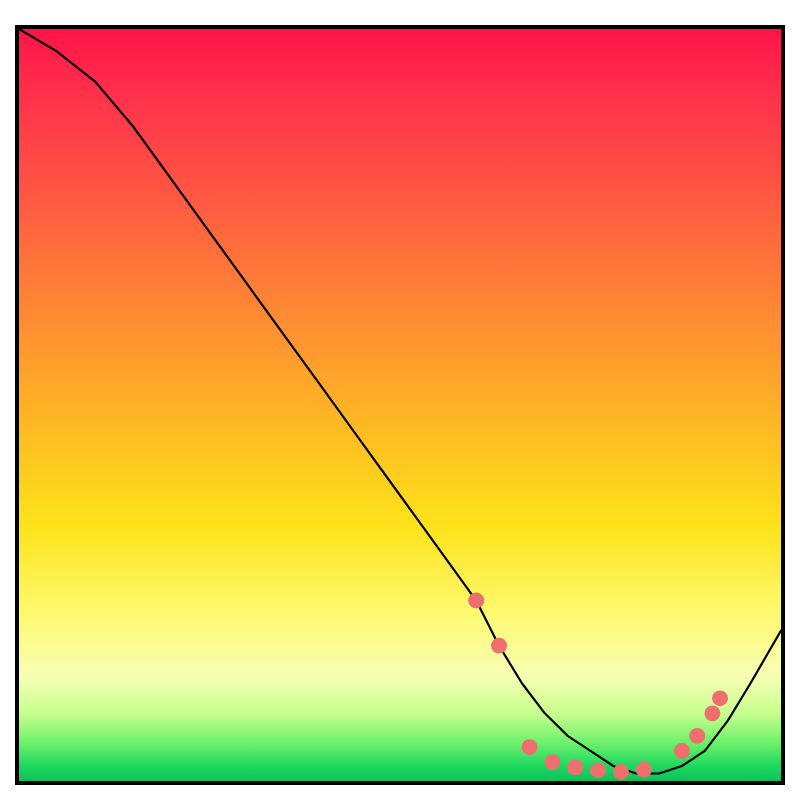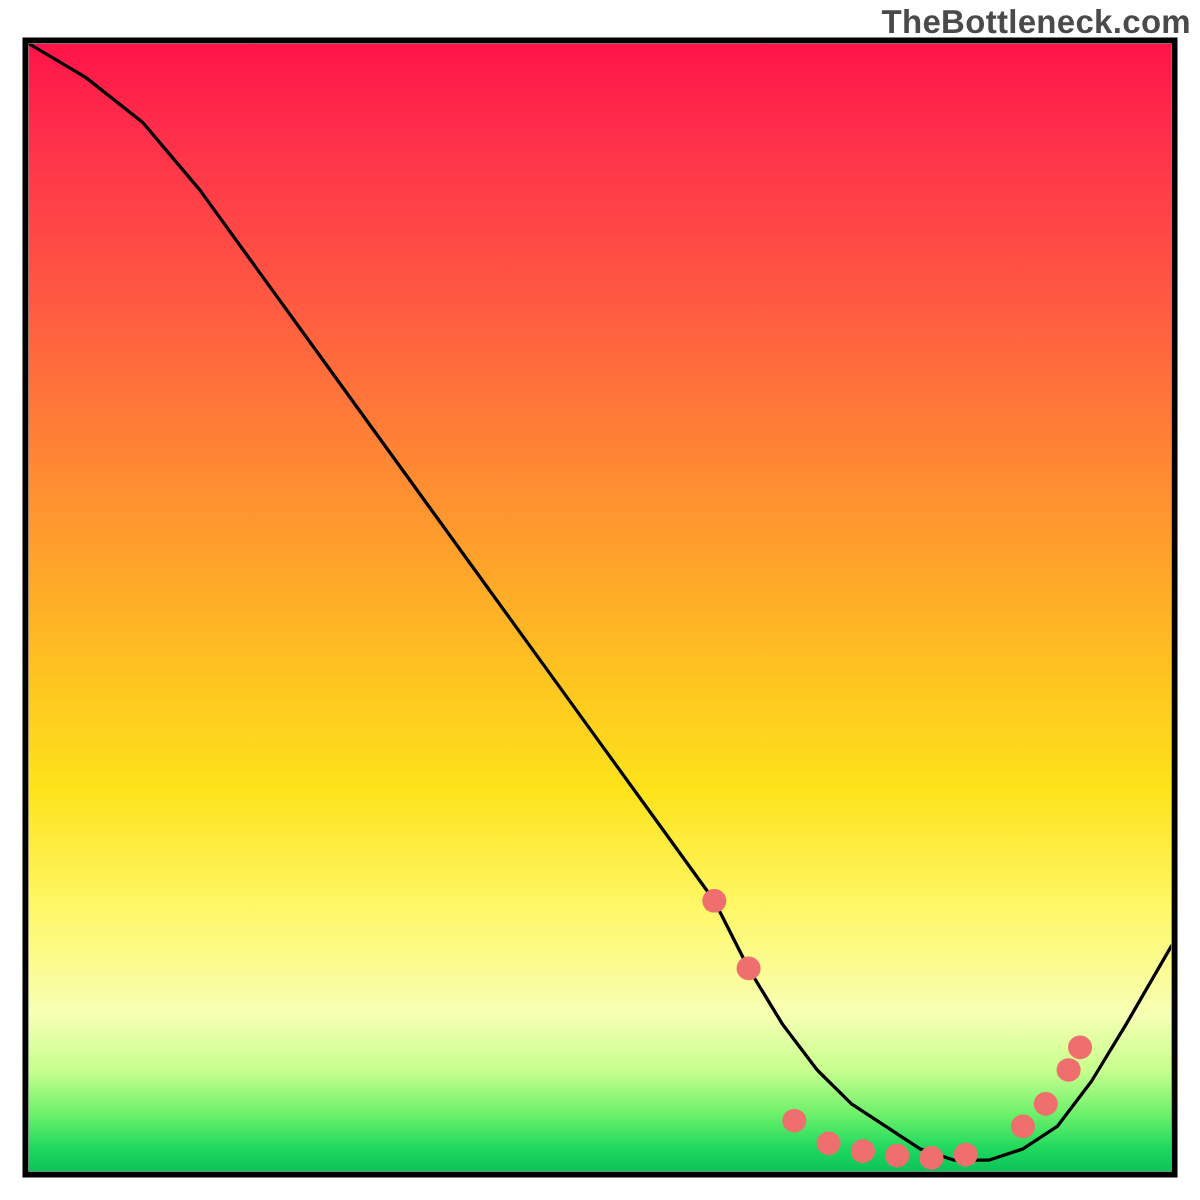--- a/index.html
+++ b/index.html
@@ -60,21 +60,20 @@
     position: absolute;
     inset: 0;
     width: 100%;
     height: 100%;
   }
 </style>
 </head>
 <body>
 
 <div class="stage">
-  <div class="watermark">TheBottleneck.com</div>
 
   <div class="plot-wrap">
     <div class="gradient"></div>
     <svg class="curve" viewBox="0 0 100 100" preserveAspectRatio="none">
       <path fill="none" stroke="#000000" stroke-width="0.35" vector-effect="non-scaling-stroke" stroke-linejoin="round" stroke-linecap="round" d="M0.00 0.00 L5.00 3.00 L10.00 7.00 L15.00 13.00 L20.00 20.00 L25.00 27.00 L30.00 34.00 L35.00 41.00 L40.00 48.00 L45.00 55.00 L50.00 62.00 L55.00 69.00 L60.00 76.00 L63.00 82.00 L66.00 87.00 L69.00 91.00 L72.00 94.00 L75.00 96.00 L78.00 98.00 L81.00 99.00 L84.00 99.00 L87.00 98.00 L90.00 96.00 L93.00 92.00 L96.00 87.00 L100.00 80.00" style="stroke-width: 2.2px;"></path>
       <g>
           <circle cx="60.00" cy="76.00" r="1.05" fill="#ef6f6f"></circle>
           <circle cx="63.00" cy="82.00" r="1.05" fill="#ef6f6f"></circle>
           <circle cx="67.00" cy="95.50" r="1.05" fill="#ef6f6f"></circle>
           <circle cx="70.00" cy="97.50" r="1.05" fill="#ef6f6f"></circle>

